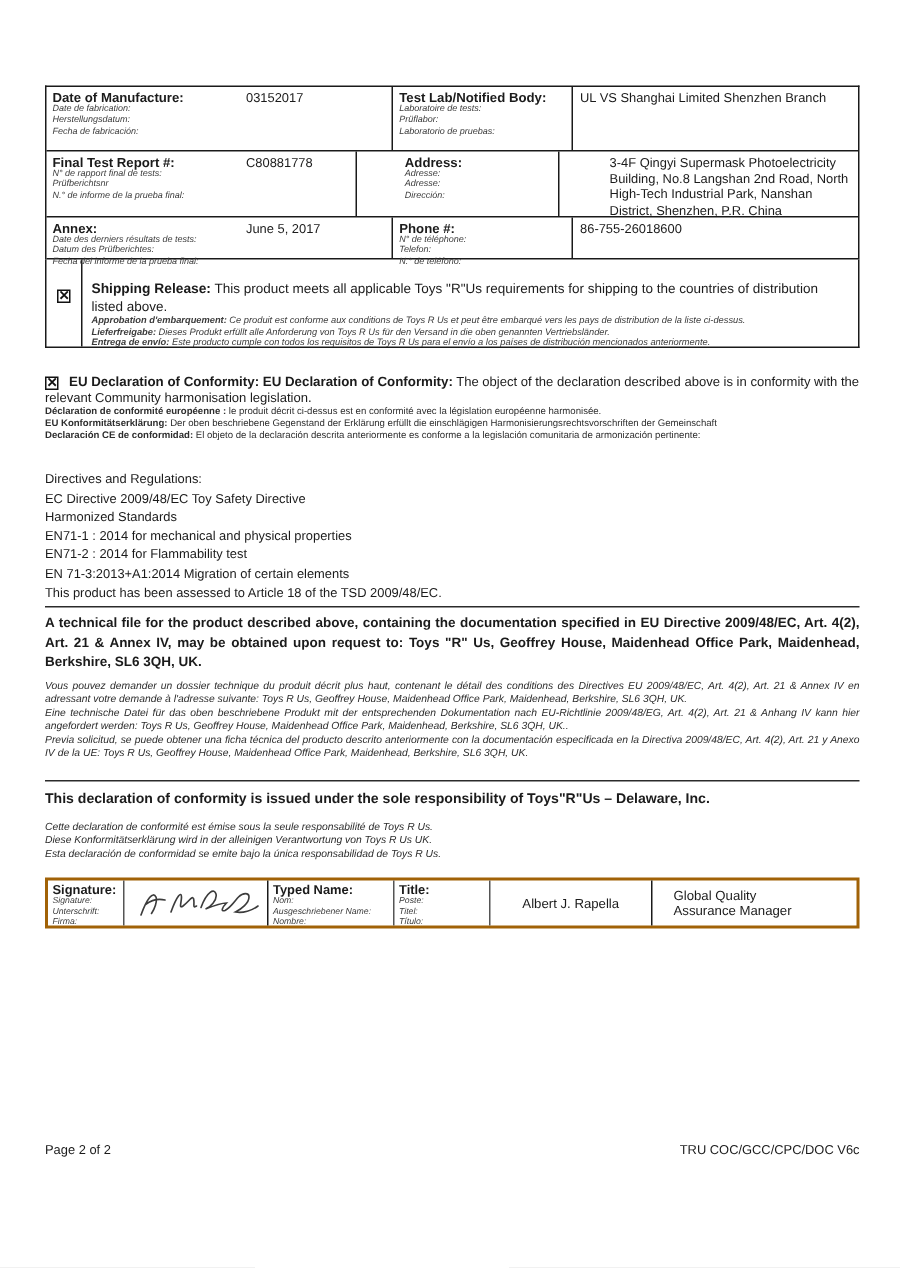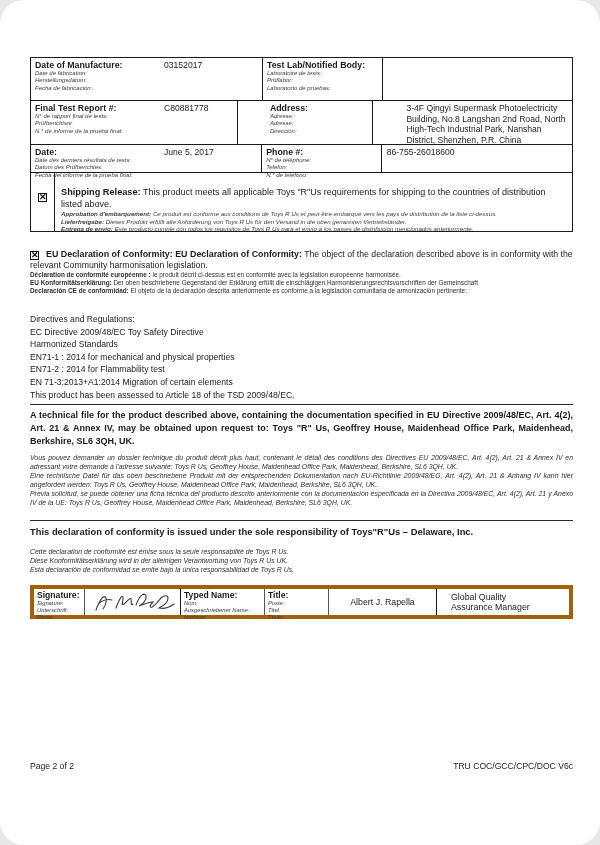--- a/index.html
+++ b/index.html
@@ -1,21 +1,20 @@
 <!DOCTYPE html>
 <html><head>
 <meta charset="utf-8">
 <style>
   * { margin:0; padding:0; box-sizing:border-box; }
   html,body { background:#e8e8e8; }
   .page {
     position:relative; width:600px; height:845px; background:#ffffff;
     font-family:"Liberation Sans", sans-serif; color:#1b1b1b; overflow:hidden;
     margin:0 auto;
-    border-radius:24px;
   }
   .content { position:absolute; left:30px; top:57px; width:543px; }
 
   
   .info-table { border:1px solid #1a1a1a; border-bottom:none; }
   .irow { display:flex; border-bottom:1px solid #1a1a1a; }
   .irow.r1 { height:43px; }
   .irow.r2 { height:44px;gap:28px; }
   .irow.r3 { height:28px; }
   .c-left  { width:232px; border-right:1px solid #1a1a1a; position:relative; padding:2px 4px; }
@@ -59,21 +58,21 @@
   .it-par { font-style:italic; font-size:6.9px; line-height:9px; color:#2c2c2c; text-align:justify; }
   .tech-its { margin-top:5px; }
 
   .rule2 { border-top:1px solid #2b2b2b; margin-top:13px; }
 
   
   .resp-bold { margin-top:5px; font-weight:bold; font-size:9.4px; line-height:12px; }
   .resp-its { margin-top:9px; }
 
   
-  .sig-table { display:flex; border:4px solid #a16207; margin-top:11px; height:34px; }
+  .sig-table { display:flex; border:2px solid #a16207; margin-top:11px; height:34px; }
   .sc { border-right:1px solid #555; padding:1px 3px; }
   .sc:last-child { border-right:none; }
   .sc.w1 { width:51px; }  .sc.w2 { width:96px; border-right:1px solid #1a1a1a; }
   .sc.w3 { width:84px; }  .sc.w4 { width:108px; border-right:1px solid #1a1a1a; }
   .sc.w5 { width:64px; }  .sc.w6 { width:128px; }
   .sc .lbl { font-size:8.6px; }
   .sc .tr { font-size:5.8px; line-height:7px; }
   .sig-img { display:flex; align-items:center; justify-content:center; }
   .center-val { display:flex; align-items:center; justify-content:center; font-size:8.8px; }
   .title-val { display:flex; flex-direction:column; justify-content:center; padding-left:14px; font-size:8.8px; line-height:10.5px; }
@@ -96,20 +95,21 @@
           <div class="tr">Herstellungsdatum:</div>
           <div class="tr">Fecha de fabricación:</div>
           <div class="lval">03152017</div>
         </div>
         <div class="c-rlab">
           <div class="lbl">Test Lab/Notified Body:</div>
           <div class="tr">Laboratoire de tests:</div>
           <div class="tr">Prüflabor:</div>
           <div class="tr">Laboratorio de pruebas:</div>
         </div>
+        <div class="c-rval">UL VS Shanghai Limited Shenzhen Branch</div>
       </div>
 
       <div class="irow r2">
         <div class="c-left">
           <div class="lbl">Final Test Report #:</div>
           <div class="tr">N° de rapport final de tests:</div>
           <div class="tr">Prüfberichtsnr</div>
           <div class="tr">N.° de informe de la prueba final:</div>
           <div class="lval">C80881778</div>
         </div>
@@ -117,21 +117,21 @@
           <div class="lbl">Address:</div>
           <div class="tr">Adresse:</div>
           <div class="tr">Adresse:</div>
           <div class="tr">Dirección:</div>
         </div>
         <div class="c-rval">3-4F Qingyi Supermask Photoelectricity Building, No.8 Langshan 2nd Road, North High-Tech Industrial Park, Nanshan District, Shenzhen, P.R. China</div>
       </div>
 
       <div class="irow r3">
         <div class="c-left">
-          <div class="lbl">Date:</div>
+          <div class="lbl">Annex:</div>
           <div class="tr">Date des derniers résultats de tests:</div>
           <div class="tr">Datum des Prüfberichtes:</div>
           <div class="tr">Fecha del informe de la prueba final:</div>
           <div class="lval">June 5, 2017</div>
         </div>
         <div class="c-rlab">
           <div class="lbl">Phone #:</div>
           <div class="tr">N° de téléphone:</div>
           <div class="tr">Telefon:</div>
           <div class="tr">N.° de teléfono:</div>

